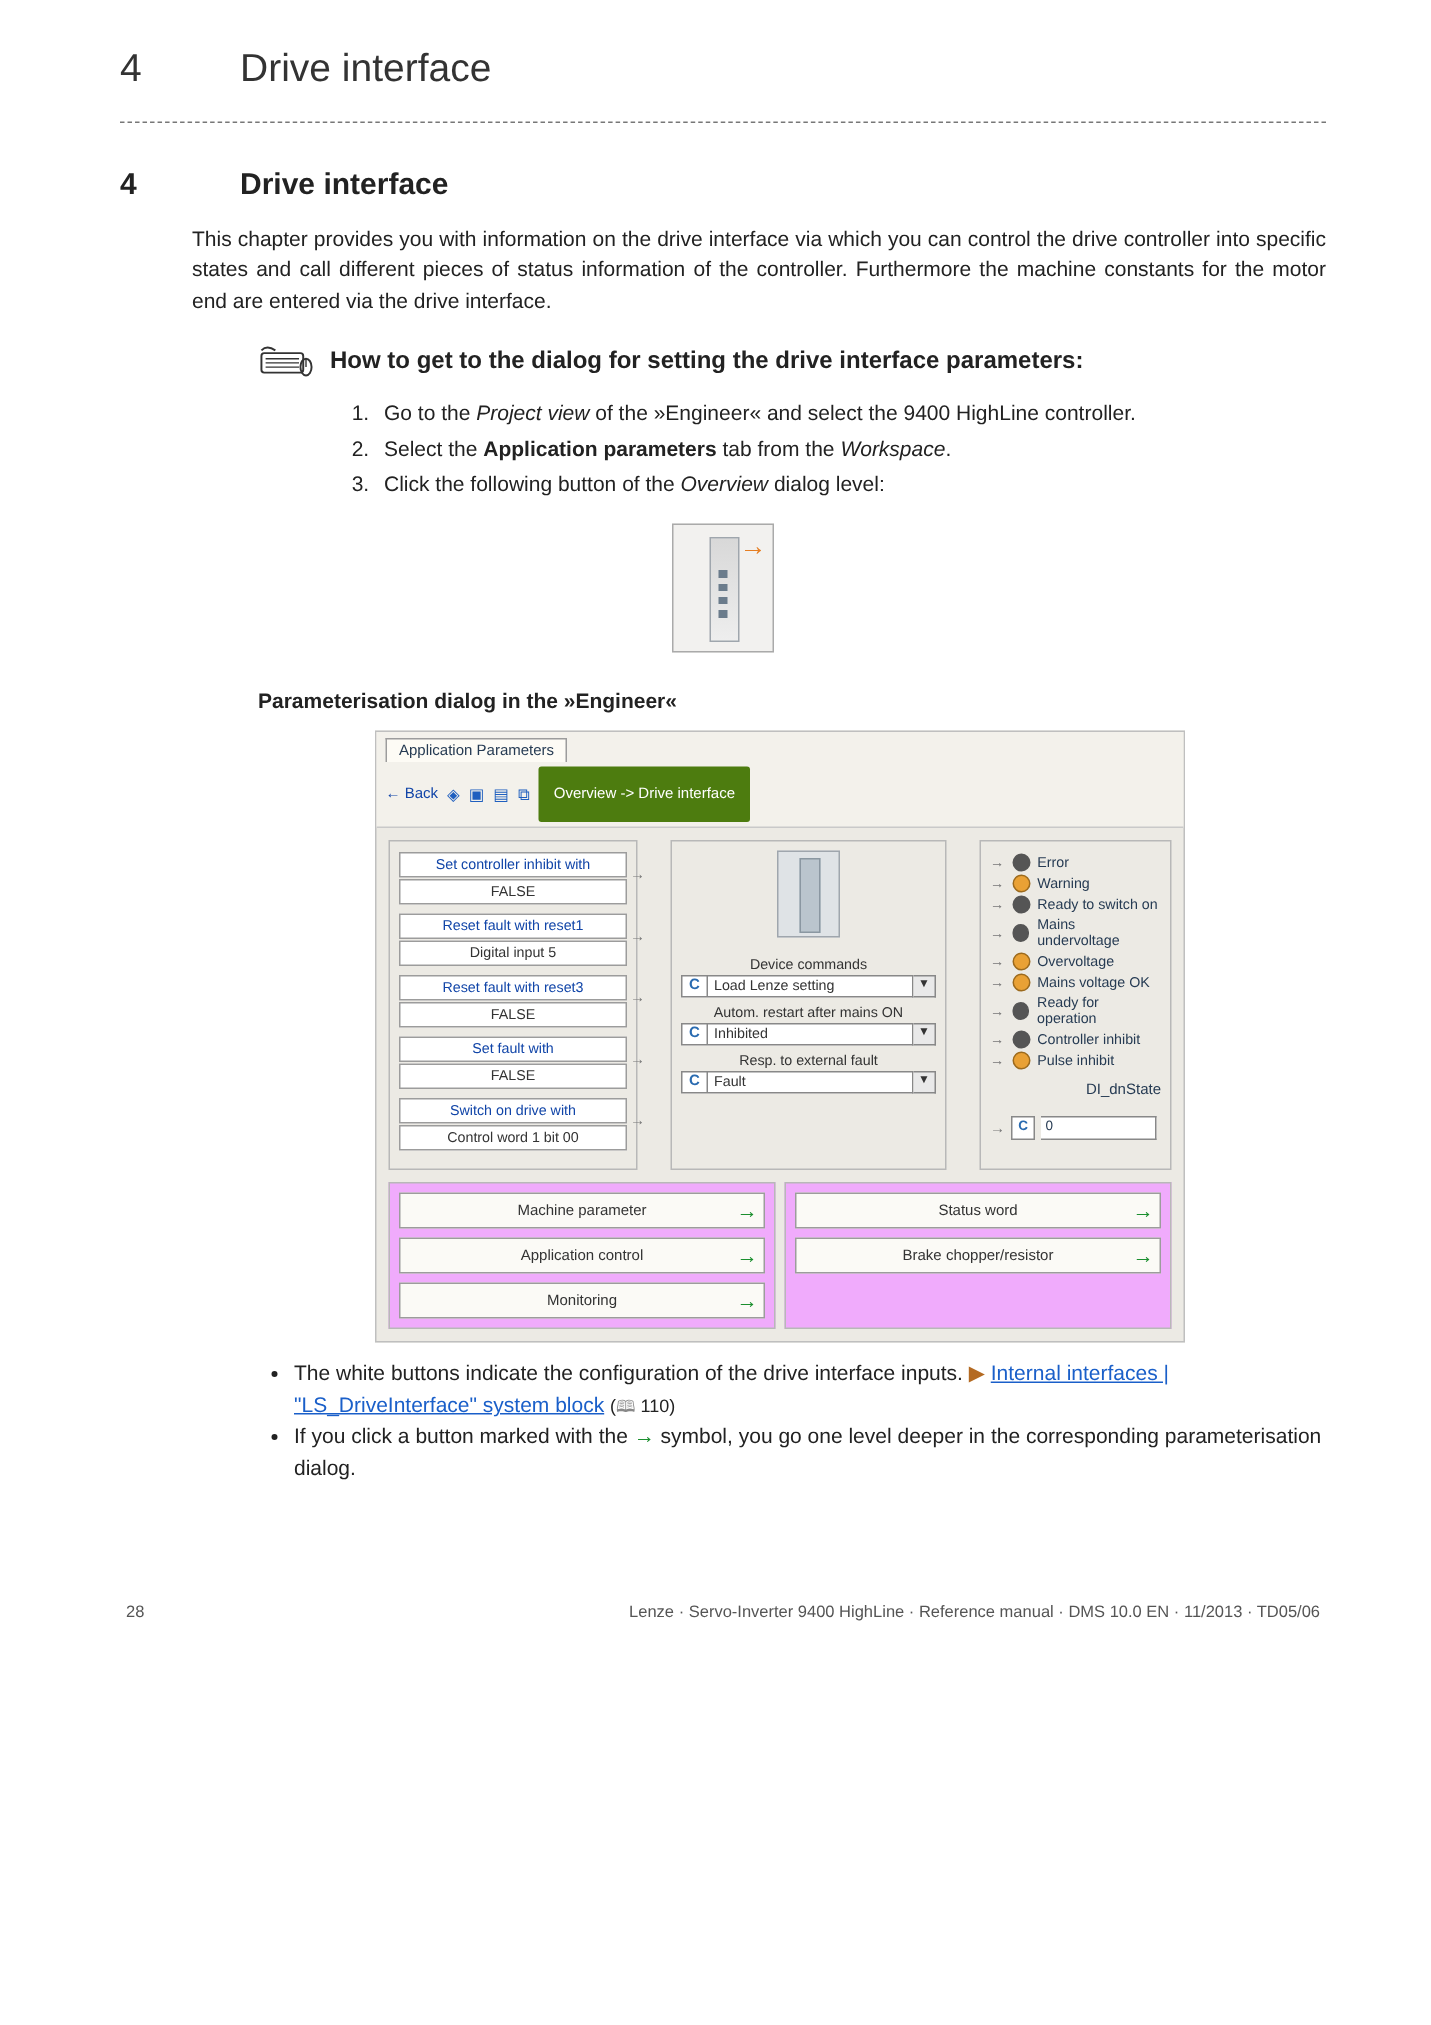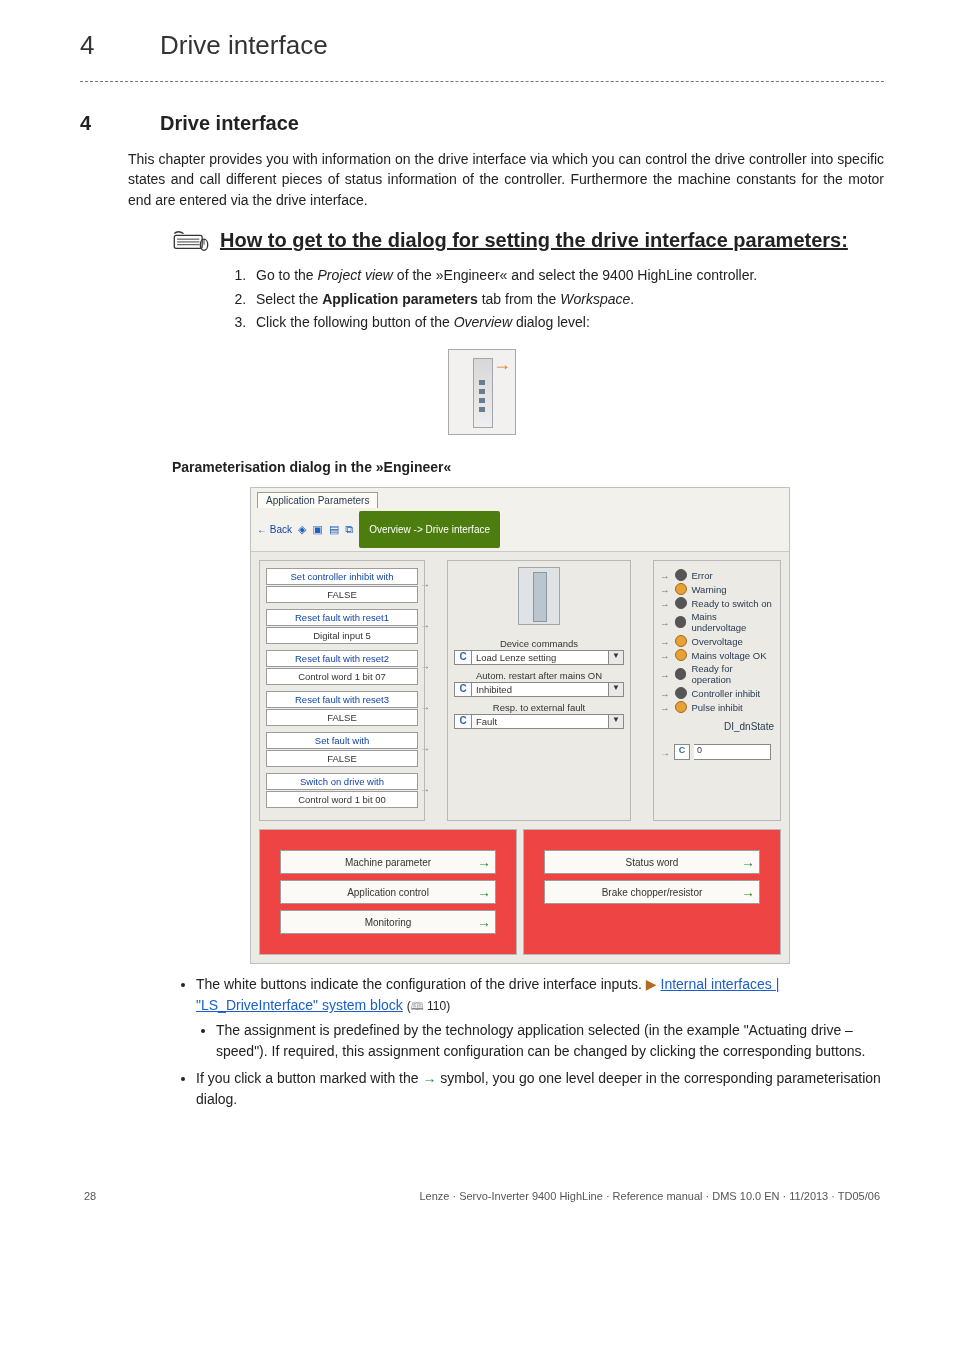--- a/index.html
+++ b/index.html
@@ -51,23 +51,22 @@
     margin-top: 14px;
   }
   .howto-row {
     margin-left: 92px;
     margin-top: 18px;
     display: flex;
     align-items: center;
     gap: 10px;
   }
   .howto-row .caption {
-    font-size: 20px;
+    font-size: 16px;
     font-weight: 700;
-    text-decoration: underline;
   }
   .kb-icon {
     width: 38px; height: 26px; position: relative;
   }
   .kb-icon svg { width: 100%; height: 100%; }
   .steps {
     margin-left: 130px;
     font-size: 14px;
     line-height: 1.7;
     margin-top: 10px;
@@ -201,21 +200,21 @@
   .led-row .arr { color:#777; }
   .led { width:10px; height:10px; border-radius:50%; border:1px solid #555; background:#555;}
   .led.orange { background:#e9a135; border-color:#9c6a1d;}
   .dn-row { margin-top:12px; display:flex; align-items:center; gap:4px;}
   .dn-row .arr { color:#777;}
   .dn-row .c { width:14px; height:14px; background:#fff; border:1px solid #888; color:#2a6bb0; text-align:center; font-weight:bold; font-size:9px;}
   .dn-row .v { width:70px; height:14px; background:#fff; border:1px solid #888; border-left:0; padding:0 3px; font-size:9px;}
   .brow {
     display:flex; gap:6px; padding:0 8px 8px 8px;
   }
-  .brow .bcol { flex:1; border:1px solid #b8b8b8; padding:20px; background:#ef4444; display:flex; flex-direction:column; gap:6px;}
+  .brow .bcol { flex:1; border:1px solid #b8b8b8; padding:6px; background:#f0abfc; display:flex; flex-direction:column; gap:6px;}
   .btn3 {
     background:#fbfaf6; border:1px solid #9c9c9c; height:22px;
     display:flex; align-items:center; justify-content:center; position:relative;
     font-size:10px; color:#333;
   }
   .btn3 .go { position:absolute; right:4px; color:#1b8f2f; font-weight:bold; font-size:14px;}
   
   .bullets {
     margin-left: 96px;
     font-size: 14px;
@@ -308,24 +307,20 @@
         <div class="col col-left">
           <div class="wb-row">
               <span class="wb">Set controller inhibit with</span>
               <span class="wb sub">FALSE</span>
             </div>
           <div class="wb-row">
               <span class="wb">Reset fault with reset1</span>
               <span class="wb sub">Digital input 5</span>
             </div>
           <div class="wb-row">
-              <span class="wb">Reset fault with reset2</span>
-              <span class="wb sub">Control word 1 bit 07</span>
-            </div>
-          <div class="wb-row">
               <span class="wb">Reset fault with reset3</span>
               <span class="wb sub">FALSE</span>
             </div>
           <div class="wb-row">
               <span class="wb">Set fault with</span>
               <span class="wb sub">FALSE</span>
             </div>
           <div class="wb-row">
               <span class="wb">Switch on drive with</span>
               <span class="wb sub">Control word 1 bit 00</span>
@@ -437,23 +432,20 @@
       </div>
     </div>
   </div>
 
   <div class="bullets">
     <ul>
       <li>
         <span>The white buttons indicate the configuration of the drive interface inputs.  </span><span class="lk">▶</span>
         <a href="#">Internal interfaces | "LS_DriveInterface" system block</a>
         <span class="pg"> (<span class="book">🕮</span><span> 110)</span></span>
-        <ul>
-          <li>The assignment is predefined by the technology application selected (in the example "Actuating drive – speed"). If required, this assignment configuration can be changed by clicking the corresponding buttons.</li>
-        </ul>
       </li>
       <li>
         <span>If you click a button marked with the </span><span class="sym">→</span><span> symbol, you go one level deeper in the corresponding parameterisation dialog.</span>
       </li>
     </ul>
   </div>
 
   <div class="footer">
     <span>28</span>
     <span>Lenze · Servo-Inverter 9400 HighLine · Reference manual · DMS 10.0 EN · 11/2013 · TD05/06</span>

